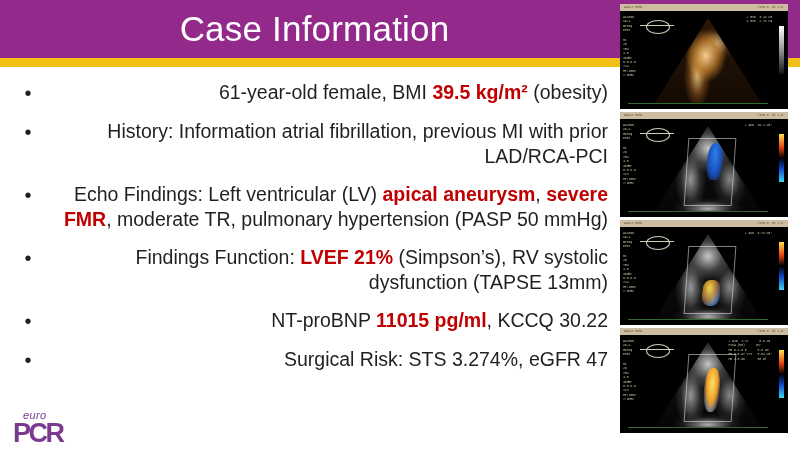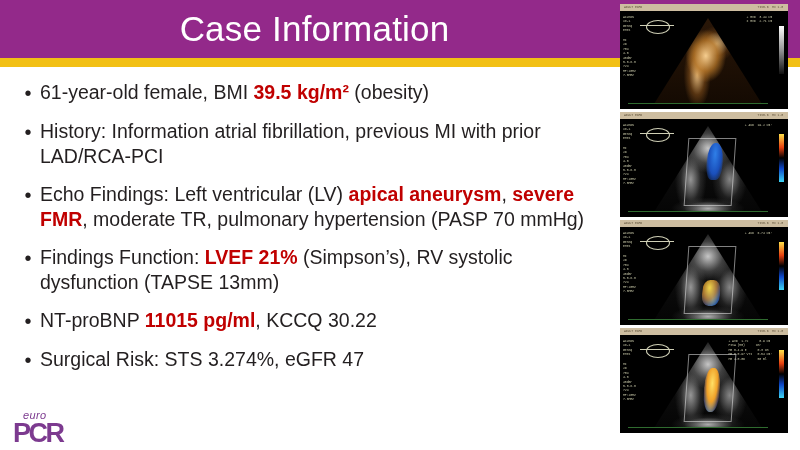--- a/index.html
+++ b/index.html
@@ -63,20 +63,21 @@
     color: #231f20;
     font-size: 20px;
     line-height: 26px;
     text-align: center;
   }
   .bullet-text {
     flex: 1 1 auto;
     color: #231f20;
     font-size: 19.5px;
     line-height: 25px;
+    text-align: right;
   }
   .hl {
     color: #c00000;
     font-weight: bold;
   }
 
   
   .logo {
     position: absolute;
     left: 13px;
@@ -261,21 +262,21 @@
     <div class="bullet-row">
       <div class="bullet-mark">•</div>
       <div class="bullet-text"><span>61-year-old female, BMI </span><span class="hl">39.5 kg/m²</span><span> (obesity)</span></div>
     </div>
     <div class="bullet-row">
       <div class="bullet-mark">•</div>
       <div class="bullet-text"><span>History: Information atrial fibrillation, previous  MI with prior LAD/RCA-PCI</span></div>
     </div>
     <div class="bullet-row">
       <div class="bullet-mark">•</div>
-      <div class="bullet-text"><span>Echo Findings: Left ventricular (LV) </span><span class="hl">apical aneurysm</span><span>, </span><span class="hl">severe FMR</span><span>, moderate TR, pulmonary hypertension (PASP 70 mmHg)</span></div>
+      <div class="bullet-text"><span>Echo Findings: Left ventricular (LV) </span><span class="hl">apical aneurysm</span><span>, </span><span class="hl">severe FMR</span><span>, moderate TR, pulmonary hypertension (PASP 50 mmHg)</span></div>
     </div>
     <div class="bullet-row">
       <div class="bullet-mark">•</div>
       <div class="bullet-text"><span>Findings Function: </span><span class="hl">LVEF 21%</span><span> (Simpson’s), RV systolic dysfunction (TAPSE 13mm)</span></div>
     </div>
     <div class="bullet-row">
       <div class="bullet-mark">•</div>
       <div class="bullet-text"><span>NT-proBNP </span><span class="hl">11015 pg/ml</span><span>, KCCQ 30.22</span></div>
     </div>
     <div class="bullet-row">

